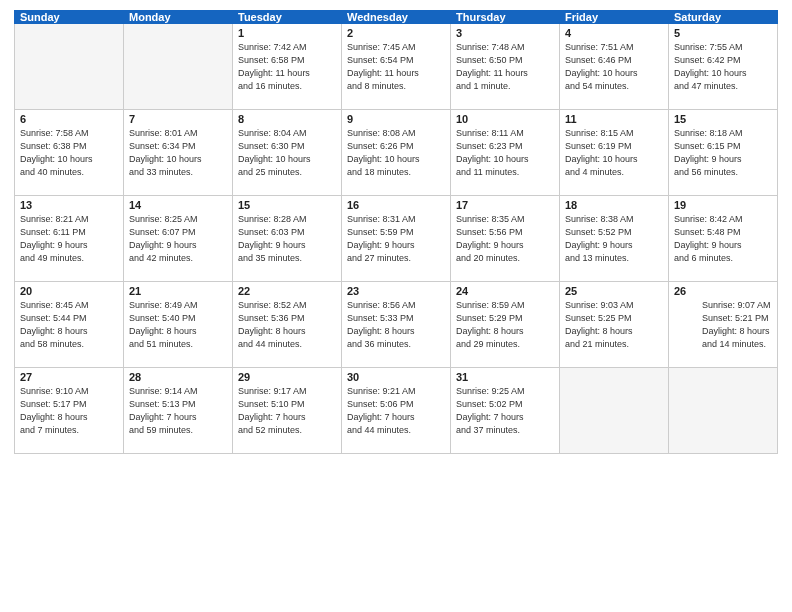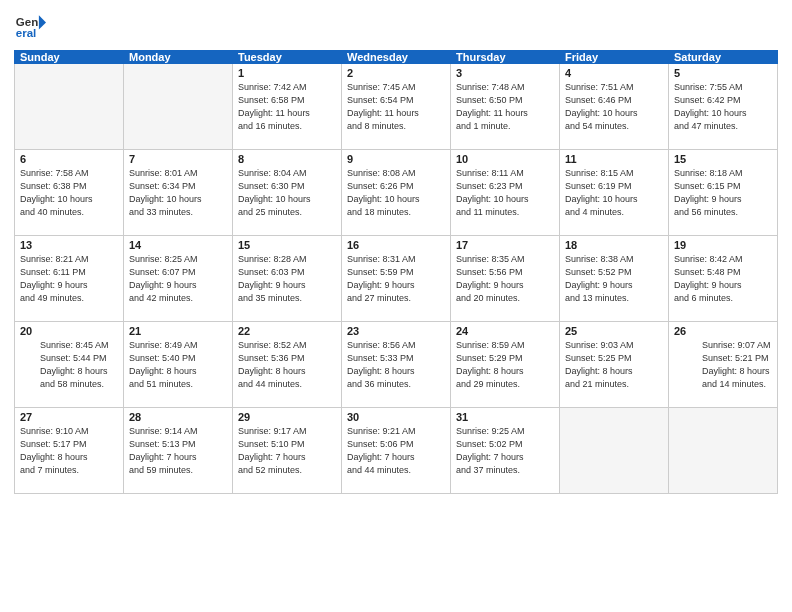--- a/index.html
+++ b/index.html
@@ -94,37 +94,20 @@
     .cell-text {
       font-size: 9px;
       line-height: 1.45;
       color: #333;
     }
   </style>
 </head>
 <body>
 <div class="page">
 
-<div class="header">
-  <div class="logo">
-    <svg class="logo-icon" viewBox="0 0 36 36">
-      <text x="2" y="18" font-size="13" font-weight="bold" fill="#333" font-family="Arial">Gen</text>
-      <text x="2" y="30" font-size="13" font-weight="bold" fill="#1565c0" font-family="Arial">eral</text>
-      <polygon points="28,6 36,14 28,22" fill="#1565c0"></polygon>
-    </svg>
-    <div class="logo-text">
-      <span class="logo-general"></span>
-      <span class="logo-blue"></span>
-    </div>
-  </div>
-  <div class="title-block">
-    <div class="month-title"></div>
-    <div class="location"></div>
-  </div>
-</div>
 
 <table>
   <thead>
     <tr id="header-row">
           <th>Sunday</th>
           <th>Monday</th>
           <th>Tuesday</th>
           <th>Wednesday</th>
           <th>Thursday</th>
           <th>Friday</th>
@@ -269,21 +252,21 @@
             <span class="day-num">19</span>
             <div class="cell-text" style="white-space: pre-line;">Sunrise: 8:42 AM
 Sunset: 5:48 PM
 Daylight: 9 hours
 and 6 minutes.</div>
           </td>
         </tr>
         <tr>
           <td>
             <span class="day-num">20</span>
-            <div class="cell-text" style="white-space: pre-line; margin-left: 20px;">Sunrise: 8:45 AM
+            <div class="cell-text" style="white-space: pre-line;">Sunrise: 8:45 AM
 Sunset: 5:44 PM
 Daylight: 8 hours
 and 58 minutes.</div>
           </td>
           <td>
             <span class="day-num">21</span>
             <div class="cell-text" style="white-space: pre-line;">Sunrise: 8:49 AM
 Sunset: 5:40 PM
 Daylight: 8 hours
 and 51 minutes.</div>

